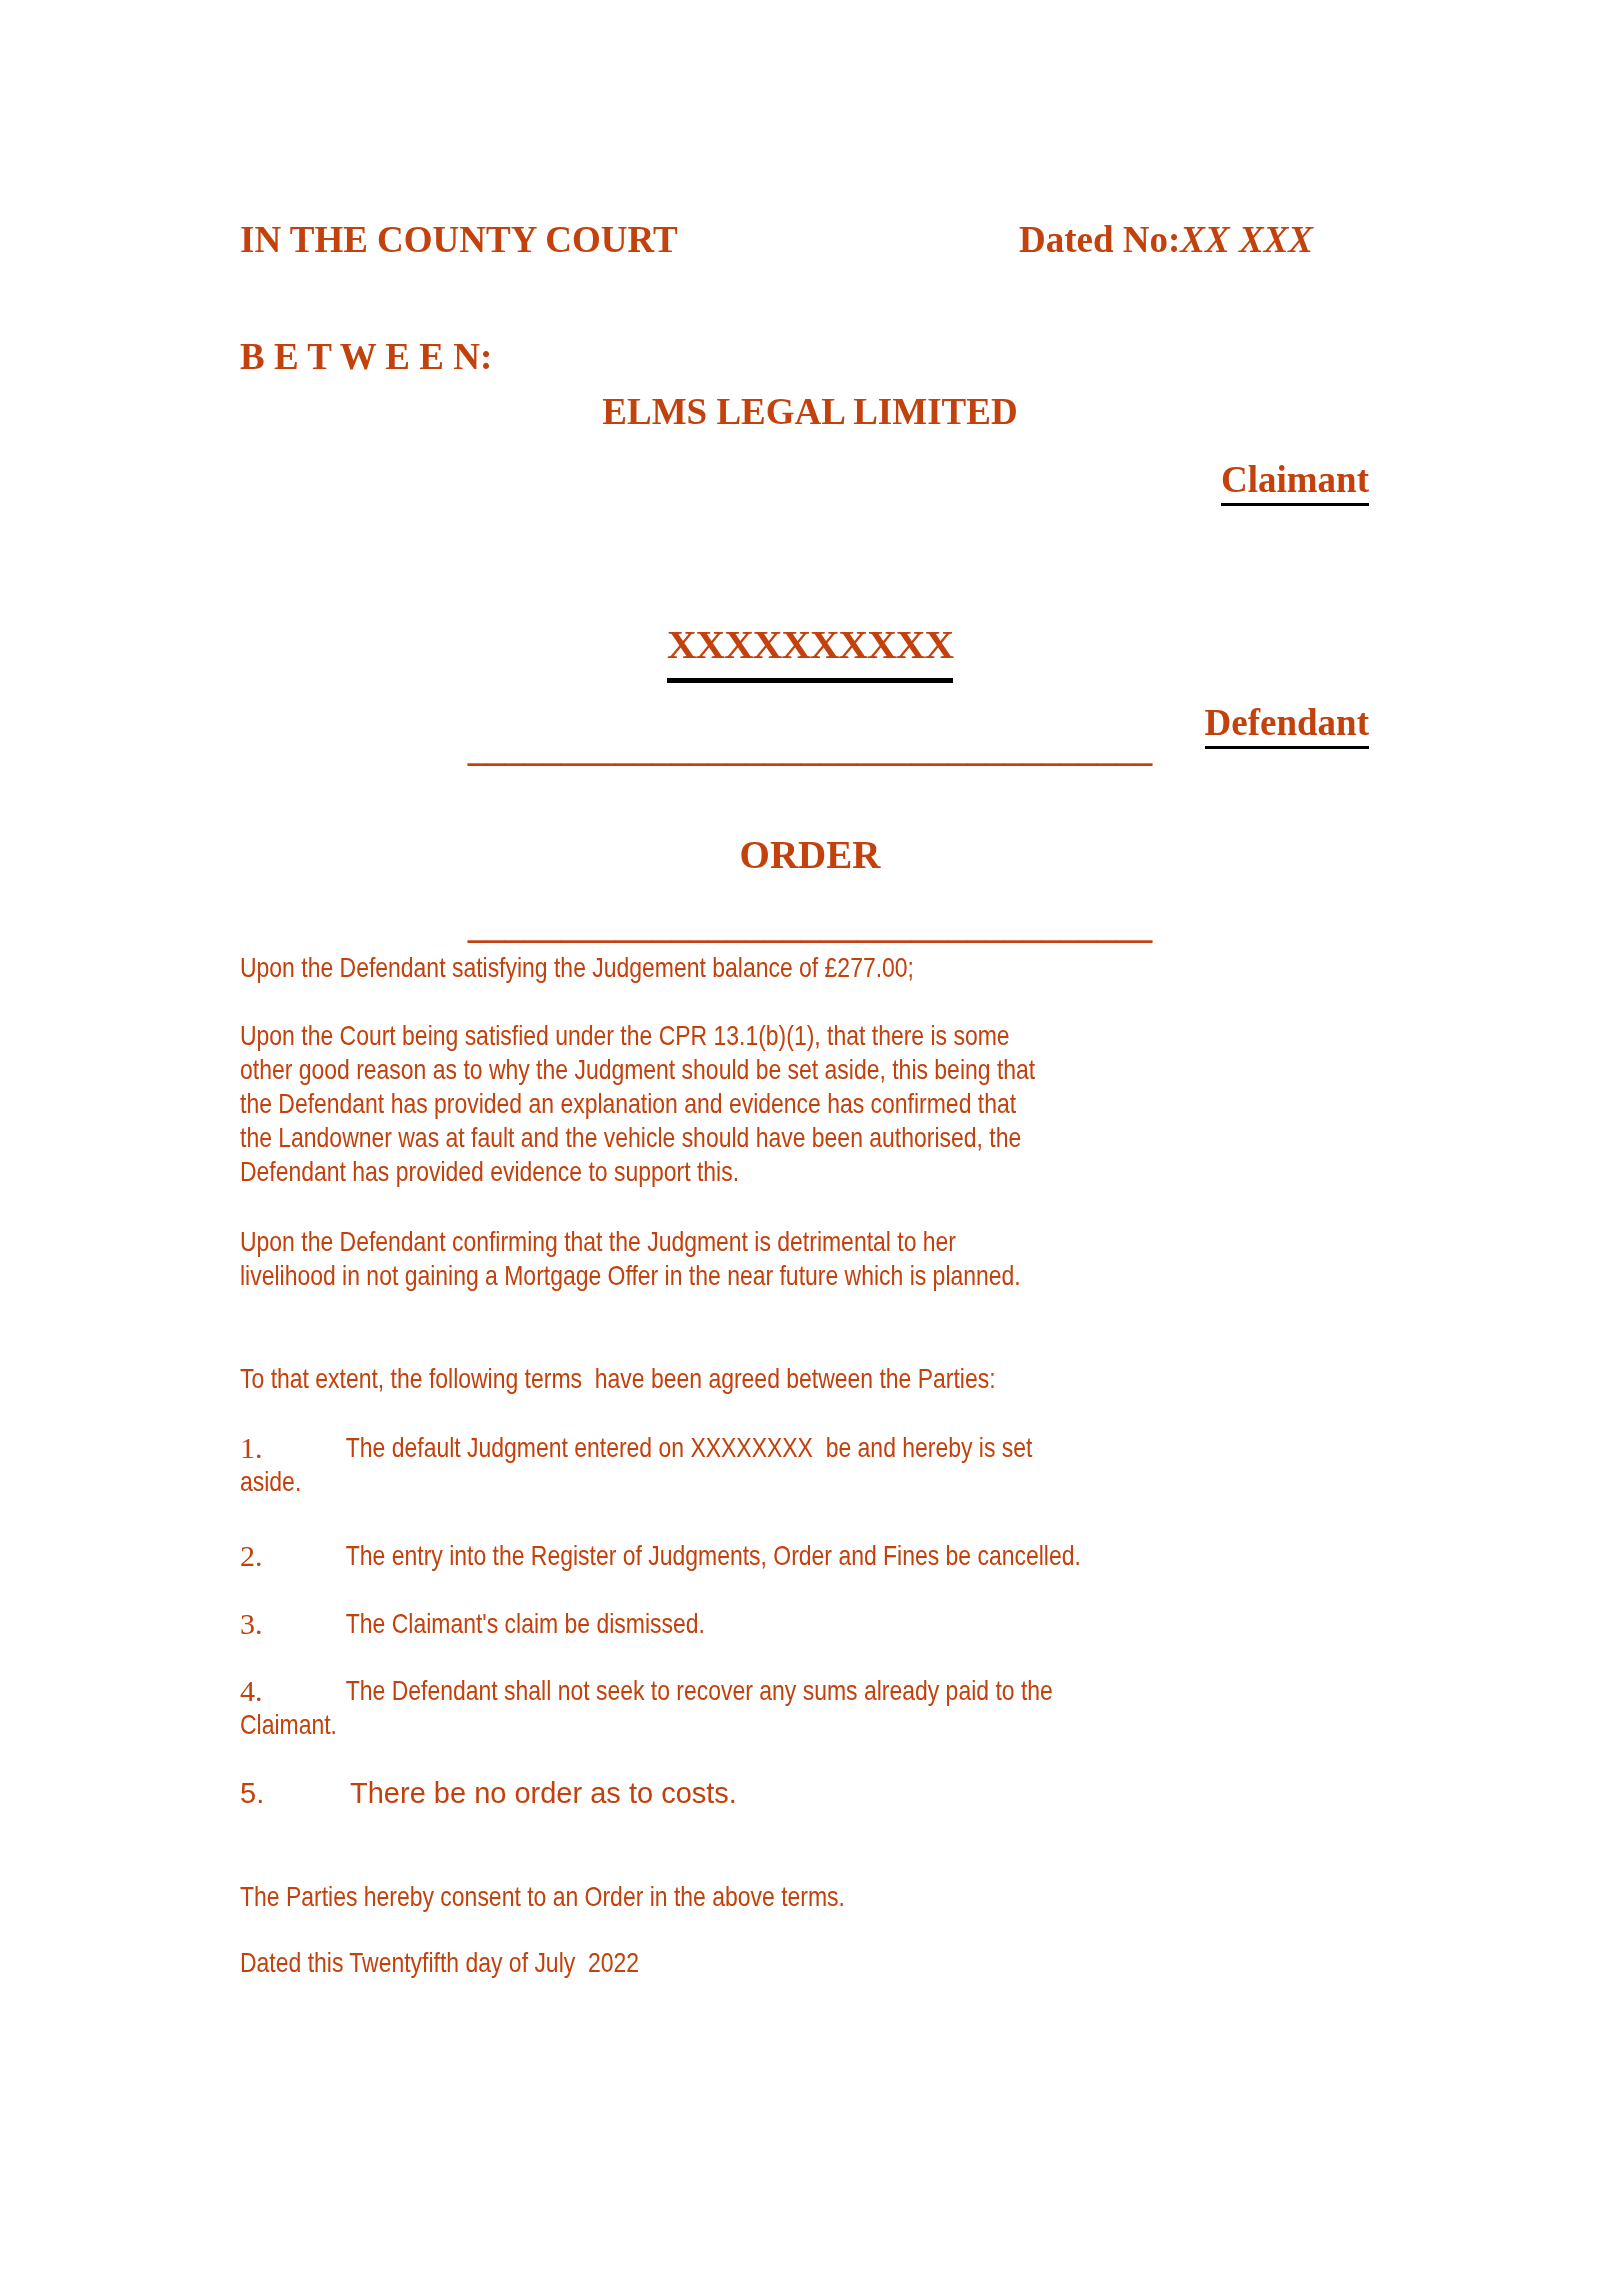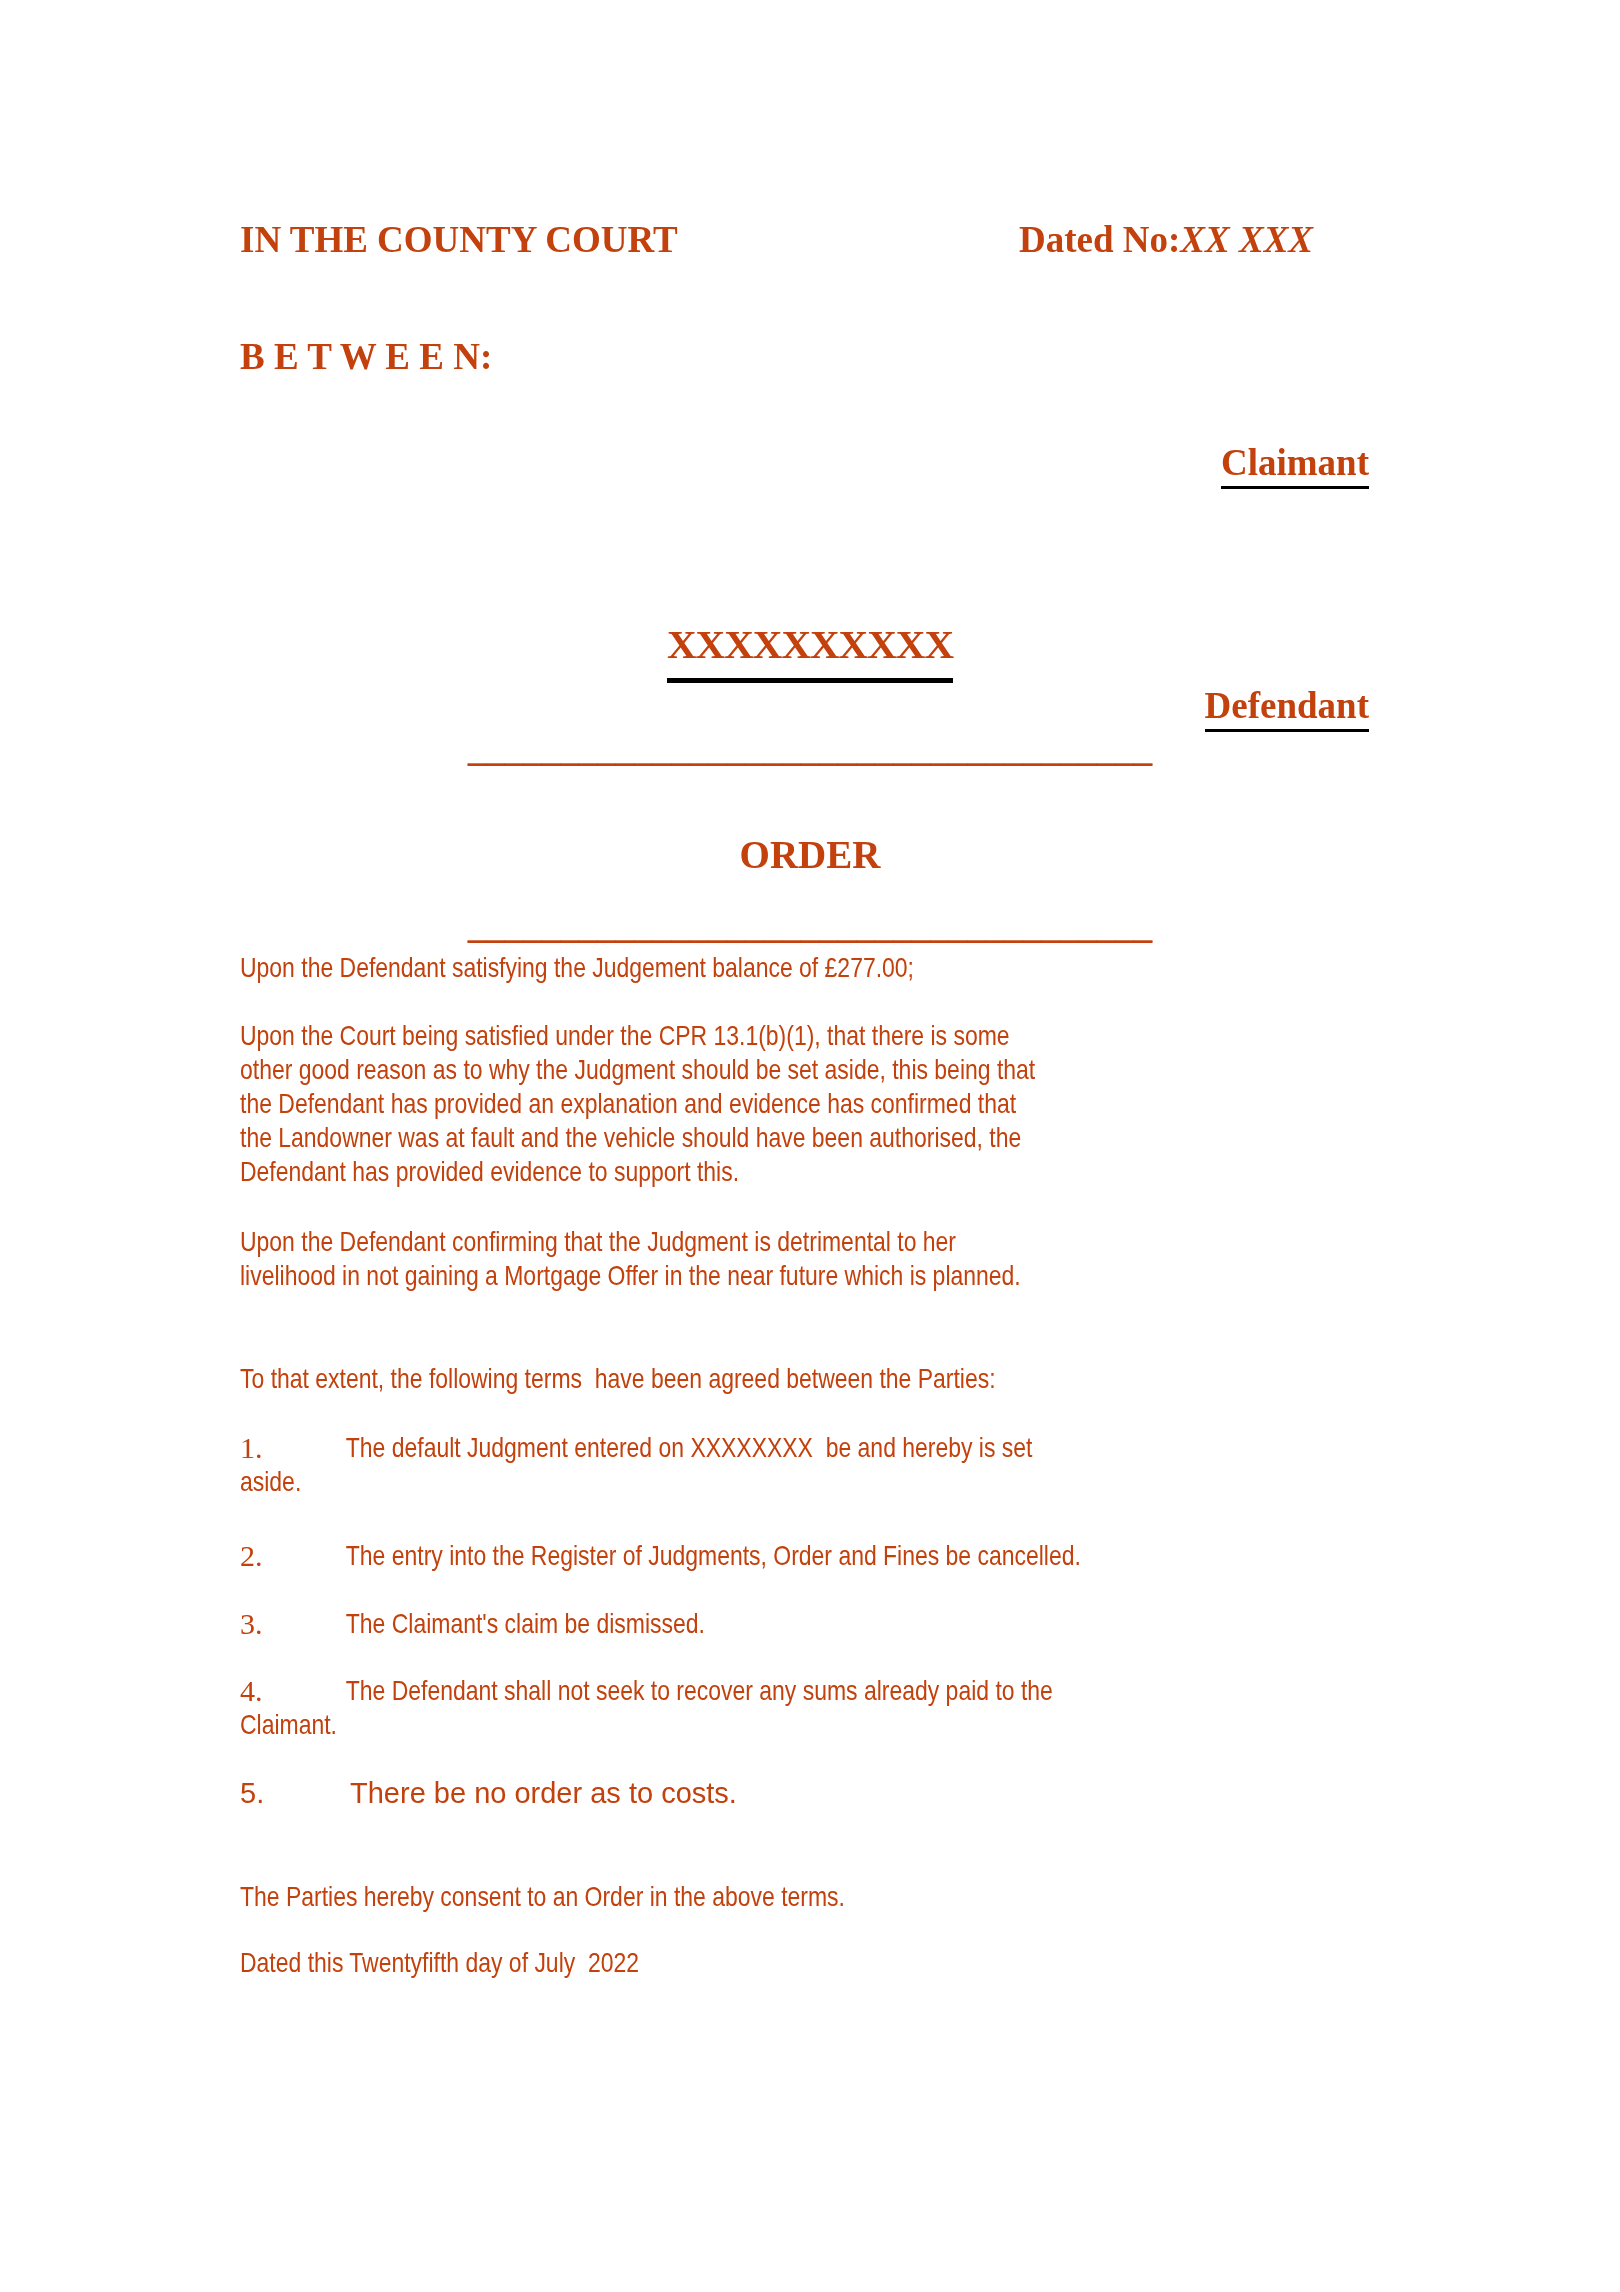--- a/index.html
+++ b/index.html
@@ -30,20 +30,21 @@
   .claim-value { font-style: italic; }
 
   .centered {
     left: 0;
     width: 100%;
     text-align: center;
   }
   .right-side {
     right: 251px;
     text-align: right;
+    margin-top: 17px;
   }
   .underlined-role {
     display: inline-block;
     border-bottom: 3.9px solid #000;
     padding-bottom: 2px;
   }
   .defendant-name-text {
     font-size: 41px;
     display: inline-block;
     border-bottom: 5.9px solid #000;
@@ -95,20 +96,21 @@
 <body>
 
 <div class="page">
 
   <div class="abs heading" style="left:240px; top:218px;">IN THE COUNTY COURT</div>
 
   <div class="abs heading" style="left:1019px; top:218px;"><span>Dated No:</span><span class="claim-value">XX XXX</span></div>
 
   <div class="abs heading" style="left:240px; top:335px;text-align:center;">B E T W E E N:</div>
 
+  <div class="abs heading centered" style="top:390px;">ELMS LEGAL LIMITED</div>
 
   <div class="abs heading right-side" style="top:441px;"><span class="underlined-role">Claimant</span></div>
 
 
   <div class="abs heading centered" style="top:623px;"><span class="defendant-name-text">XXXXXXXXXX</span></div>
 
   <div class="abs heading right-side" style="top:684px;"><span class="underlined-role">Defendant</span></div>
 
   <div class="abs heading centered divider" style="top:727px;">_____________________________________</div>
 

